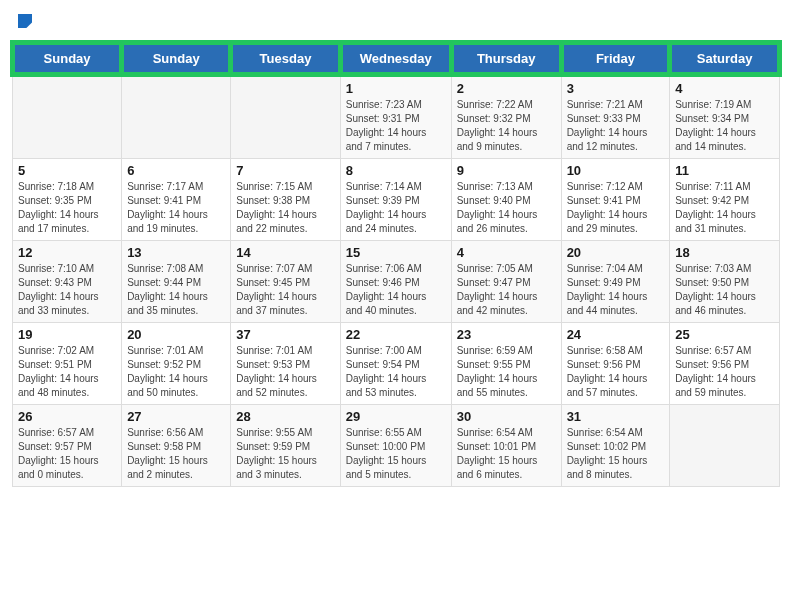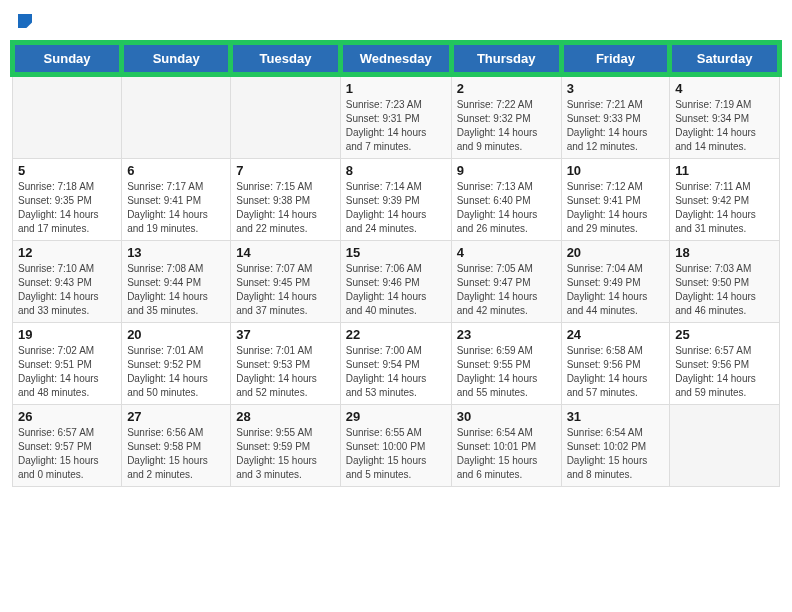--- a/index.html
+++ b/index.html
@@ -187,21 +187,21 @@
         <td>
           <span class="day-num">8</span>
           <div class="day-info">Sunrise: 7:14 AM
 Sunset: 9:39 PM
 Daylight: 14 hours
 and 24 minutes.</div>
         </td>
         <td>
           <span class="day-num">9</span>
           <div class="day-info">Sunrise: 7:13 AM
-Sunset: 6:40 PM
+Sunset: 9:40 PM
 Daylight: 14 hours
 and 26 minutes.</div>
         </td>
         <td>
           <span class="day-num">10</span>
           <div class="day-info">Sunrise: 7:12 AM
 Sunset: 9:41 PM
 Daylight: 14 hours
 and 29 minutes.</div>
         </td>

